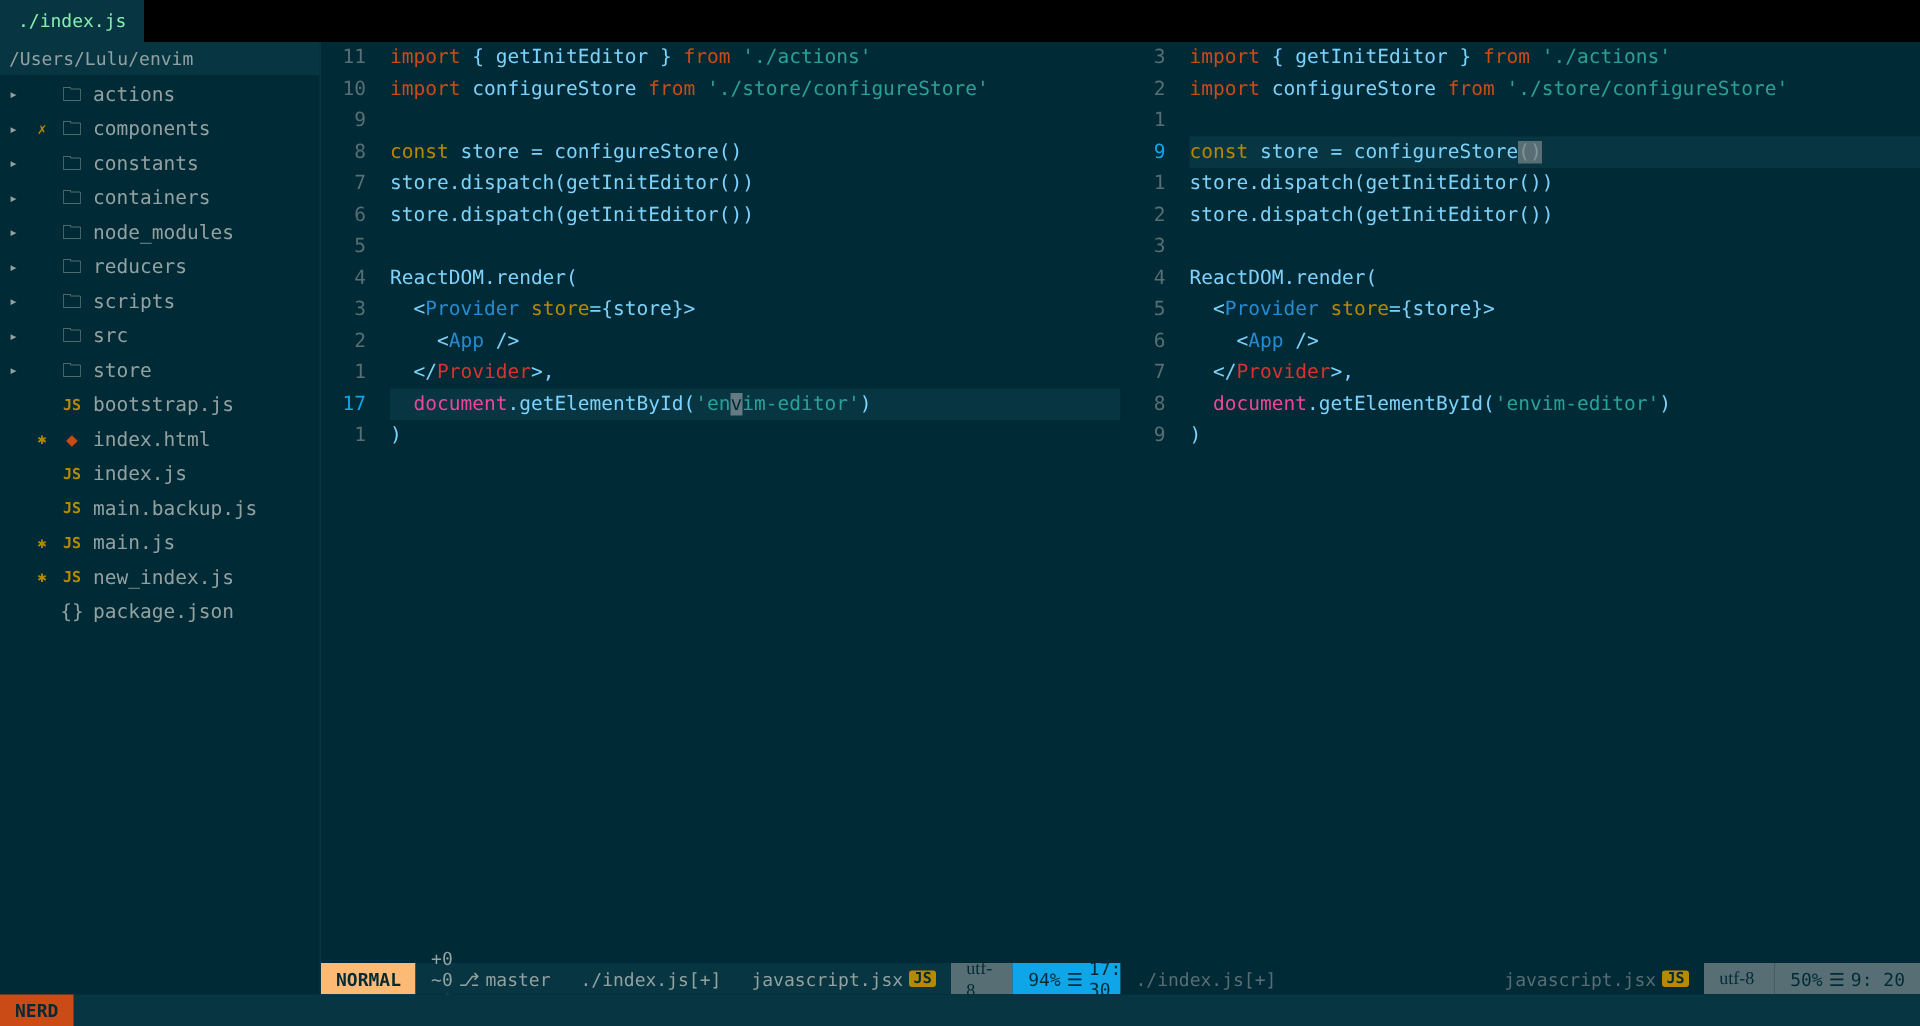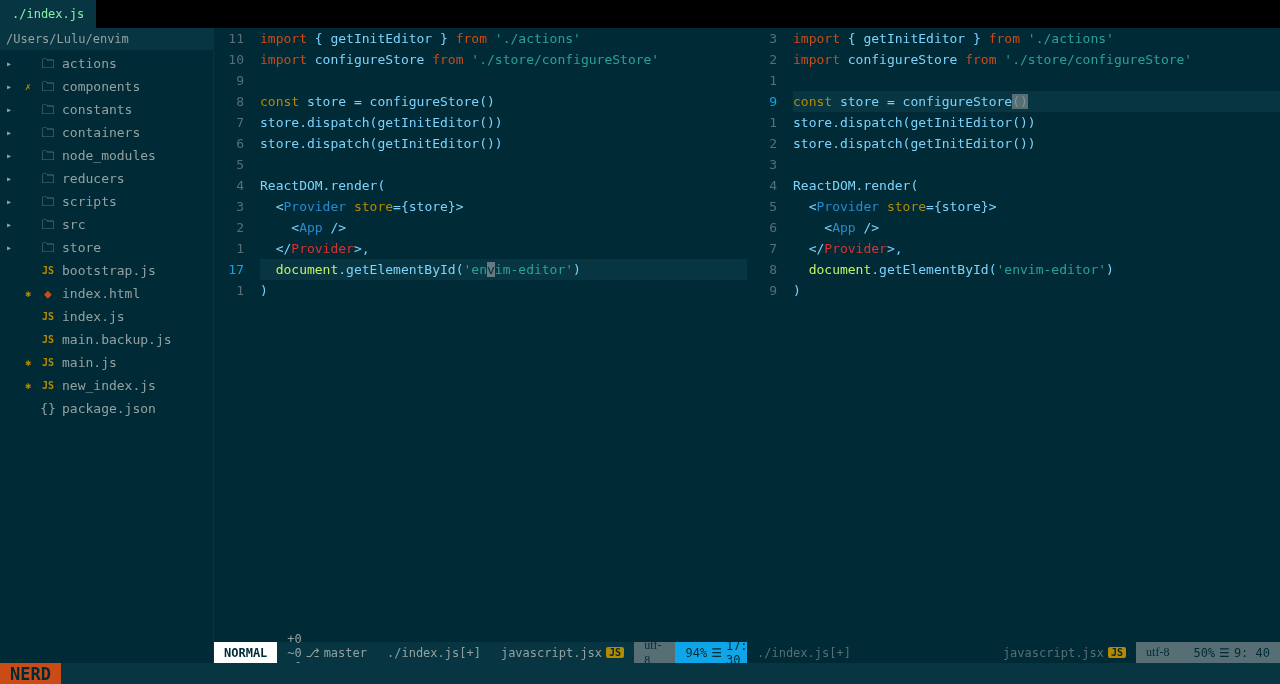--- a/index.html
+++ b/index.html
@@ -116,54 +116,54 @@
 .code .line { height: 21px; line-height: 21px; white-space: pre; }
 .code .curline { background: #073642; }
 .kw-import { color: #cb4b16; margin-top: 30px; }
 .kw-from { color: #cb4b16; }
 .kw-const { color: #b58900; }
 .str { color: #2aa198; }
 .ident { color: #7dd3fc; }
 .jsx-tag { color: #268bd2; }
 .jsx-close { color: #dc322f; }
 .jsx-attr { color: #b58900; }
-.doc { color: #bef264; }
+.doc { color: #ec4899; }
 .cursor { background: #657b83; color: #002b36; }
 .cursor-block { background: #586e75; }
 
 .statusline {
   height: 21px;
   background: #073642;
   display: flex;
   align-items: center;
   font-size: 12px;
 }
 .statusline.inactive { background: #002b36; color: #586e75; }
 .sl-seg { padding: 0 10px; height: 100%; display: flex; align-items: center; gap: 4px; }
-.sl-mode { background: #ffffff; color: #002b36; font-weight: bold; }
+.sl-mode { background: #fdba74; color: #002b36; font-weight: bold; }
 .sl-git { background: #073642; color: #93a1a1; }
 .sl-file { color: #93a1a1; }
 .sl-spacer { flex: 1; }
 .sl-ft { color: #93a1a1; }
 .sl-enc { background: #586e75; color: #002b36; font-family: Liberation Serif, serif; }
 .sl-pos { background: #0ea5e9; color: #002b36; }
 .sl-pos.inactive { background: #586e75; }
 .js-badge { background: #b58900; color: #002b36; padding: 0 3px; font-size: 10px; font-weight: bold; border-radius: 2px; }
 .apple { font-size: 12px; }
 
 .statusline.inactive .sl-file { color: #586e75; }
 .statusline.inactive .sl-ft { color: #586e75; }
 
 .bottom-bar {
   height: 21px;
   background: #073642;
   display: flex;
   align-items: center;
 }
-.nerd-label { background: #cb4b16; color: #002b36; padding: 0 10px; height: 100%; display: flex; align-items: center; font-weight: bold; font-size: 17px; }
+.nerd-label { background: #cb4b16; color: #002b36; padding: 0 10px; height: 100%; display: flex; align-items: center; font-weight: bold; font-size: 12px; }
 </style>
 </head>
 <body>
 
 <div class="titlebar">
   <div class="tab">./index.js</div>
 </div>
 
 <div class="main">
   <div class="sidebar">
@@ -367,21 +367,21 @@
           <span>javascript.jsx</span>
           <span class="js-badge">JS</span>
         </div>
         <div class="sl-seg sl-enc">
           <span>utf-8</span>
           <span class="apple"></span>
         </div>
         <div class="sl-seg sl-pos inactive">
           <span>50%</span>
           <span>☰</span>
-          <span>9: 40</span>
+          <span>9: 20</span>
         </div>
       </div>
     </div>
   </div>
 </div>
 
 <div class="bottom-bar">
   <div class="nerd-label">NERD</div>
 </div>
 

